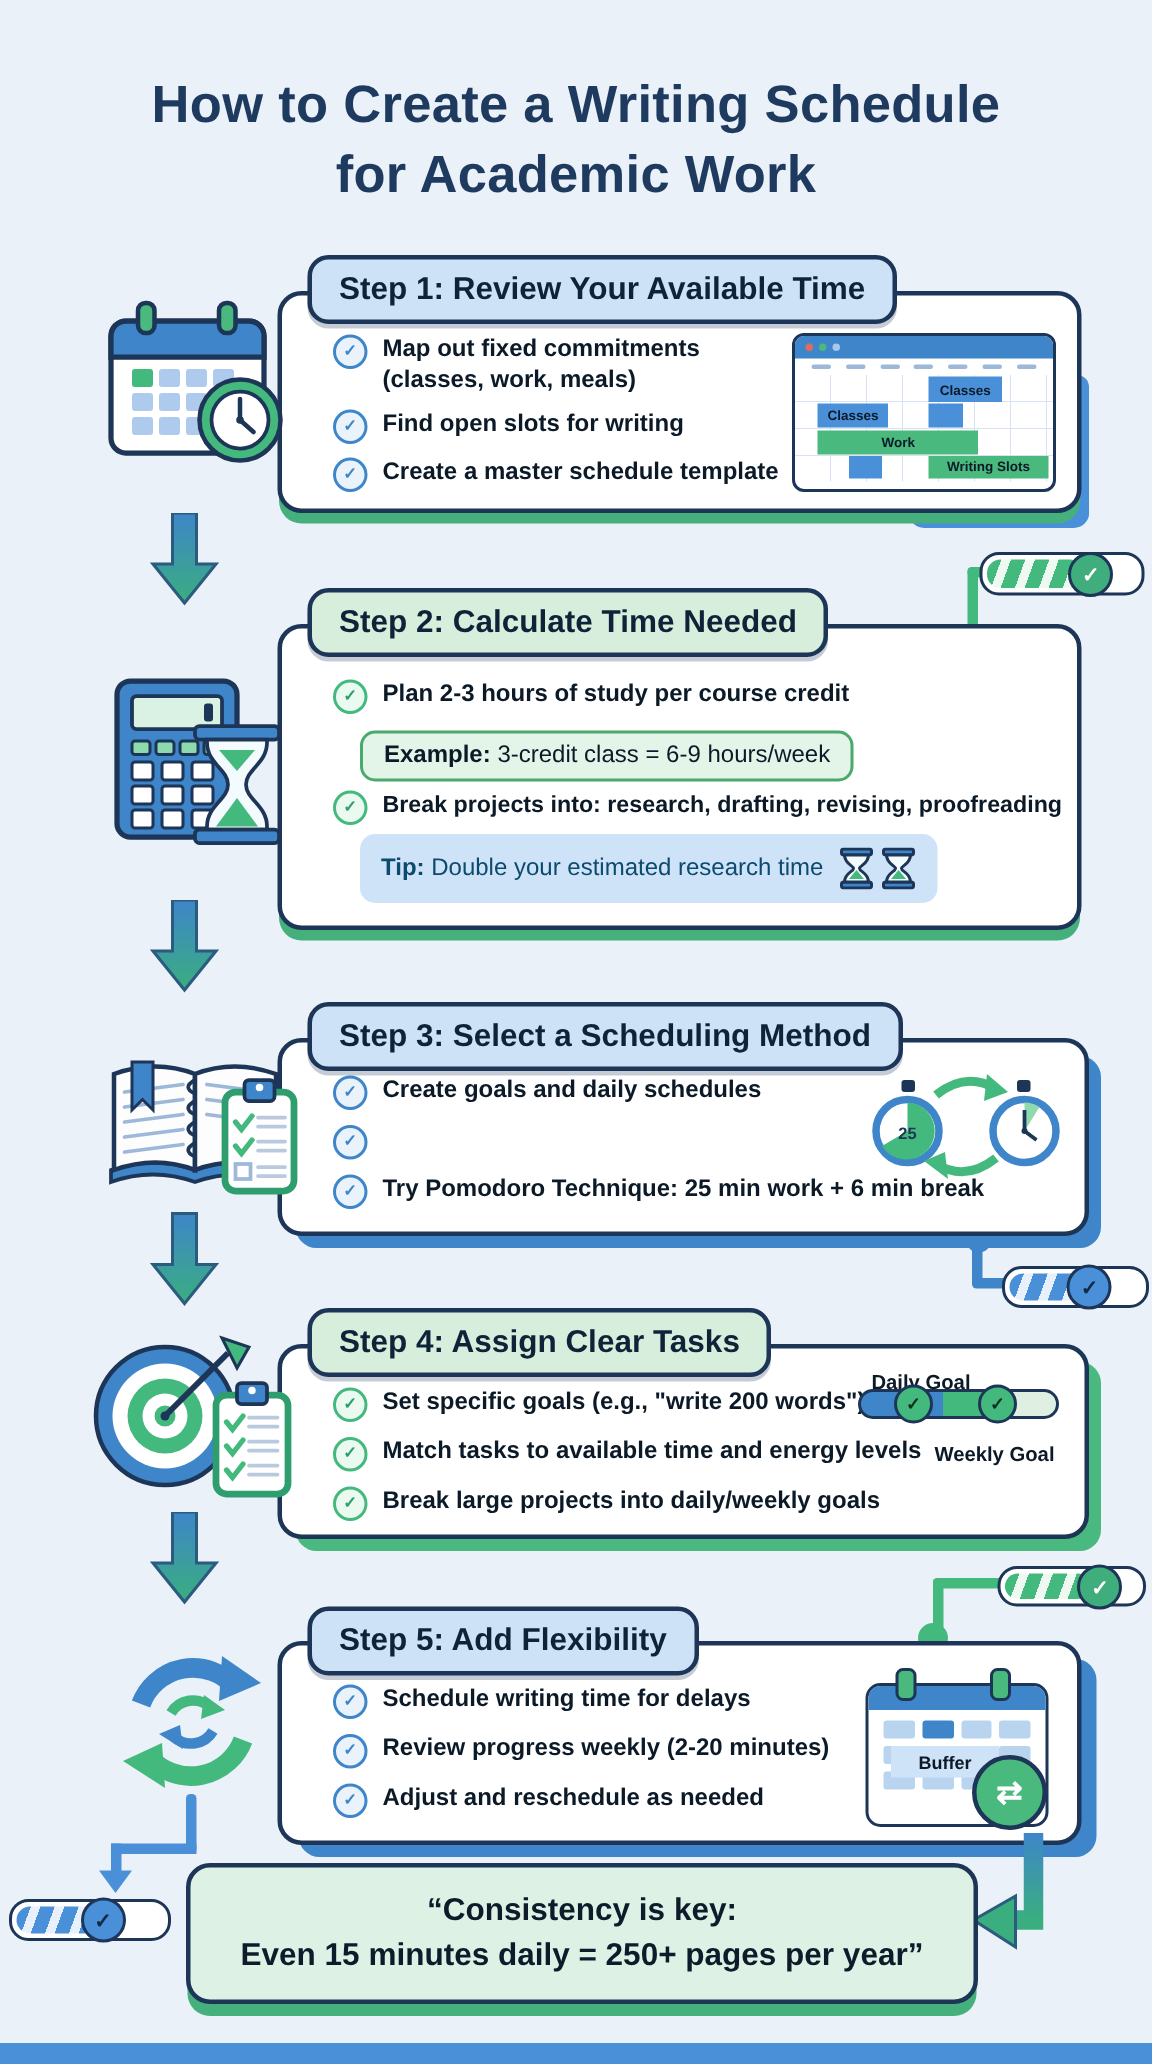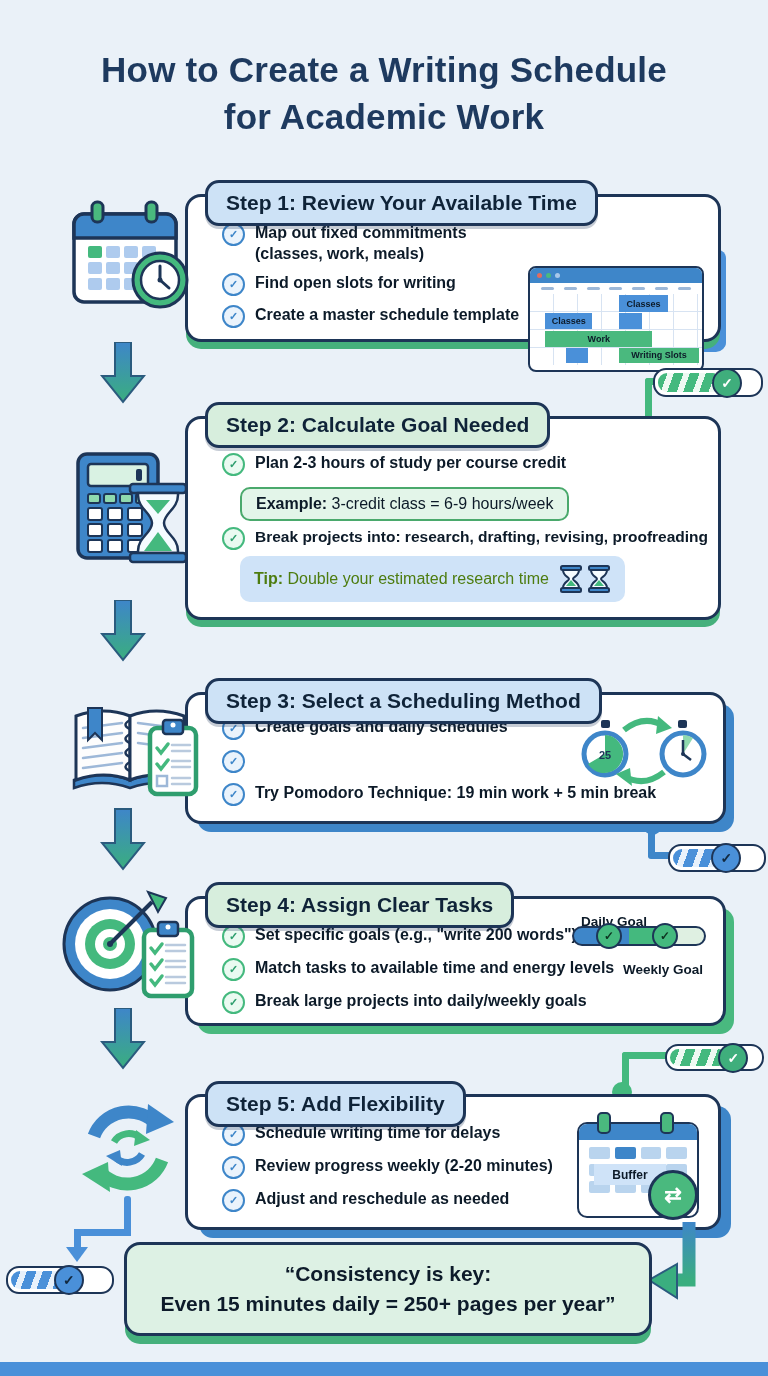--- a/index.html
+++ b/index.html
@@ -3,46 +3,46 @@
 <meta charset="utf-8">
 <style>
   html,body{margin:0;padding:0;}
   body{font-family:"Liberation Sans", sans-serif;background:#eaf1f8;}
   .canvas{position:relative;width:768px;height:1376px;background:#eaf1f8;overflow:hidden;}
   .title{position:absolute;top:46px;left:0;width:768px;text-align:center;
          font-size:35px;font-weight:bold;color:#1e3a5f;line-height:47px;letter-spacing:.2px;}
   .card{position:absolute;background:#ffffff;border:3px solid #1d3557;border-radius:16px;z-index:2;}
   .pill{position:absolute;z-index:4;border:3px solid #1d3557;border-radius:14px;
         font-weight:bold;font-size:21px;color:#0f2338;display:inline-flex;align-items:center;
-        padding:0 18px;height:40px;white-space:nowrap;box-shadow:0 3px 0 rgba(29,53,87,.25);margin-top:10px;}
+        padding:0 18px;height:40px;white-space:nowrap;box-shadow:0 3px 0 rgba(29,53,87,.25);}
   .pill.blue{background:#cde2f6;}
   .pill.green{background:#d7eedd;}
   .bullets{position:absolute;z-index:3;display:flex;flex-direction:column;}
   .bullet{display:flex;gap:10px;align-items:flex-start;font-size:16px;font-weight:600;color:#0c1a28;line-height:21px;}
   .check{width:19px;height:19px;border-radius:50%;border:2.5px solid;display:flex;align-items:center;
          justify-content:center;font-size:11px;font-weight:bold;flex:none;margin-top:1px;}
   .check.blue{border-color:#3e86c9;color:#3e86c9;background:#eaf3fc;}
   .check.green{border-color:#44b97e;color:#2f9e6e;background:#eafaf1;}
   .examplebox{position:absolute;z-index:3;background:#e3f5e9;border:2.5px solid #4aa96c;border-radius:10px;
          font-size:16px;color:#0c1a28;padding:6px 14px;white-space:nowrap;}
-  .tipbox{position:absolute;z-index:3;background:#cfe3f8;border-radius:10px;font-size:16px;color:#4d7c0f;
+  .tipbox{position:absolute;z-index:3;background:#cfe3f8;border-radius:10px;font-size:16px;color:#0c4a6e;
          padding:9px 14px;display:flex;align-items:center;gap:10px;white-space:nowrap;}
   .conn{position:absolute;z-index:1;}
   .dot{position:absolute;border-radius:50%;z-index:1;}
   .pbar{position:absolute;background:#fff;border:2.5px solid #1d3557;border-radius:13px;z-index:3;}
   .pbar .fill{position:absolute;left:3px;top:3px;bottom:3px;border-radius:9px;}
   .fill.green{width:60%;background:repeating-linear-gradient(110deg,#44b97e 0 9px,#eef9f2 9px 15px);}
   .fill.blue{width:58%;background:repeating-linear-gradient(110deg,#4a90d9 0 9px,#e8f1fb 9px 15px);}
   .pbar .chk{position:absolute;top:50%;transform:translateY(-50%);width:26px;height:26px;border-radius:50%;
          border:2.5px solid #1d3557;display:flex;align-items:center;justify-content:center;
          font-weight:bold;font-size:14px;}
   .chk.green{background:#3fae7c;left:54%;color:#ffffff;}
   .chk.blue{background:#4a90d9;left:44%;color:#12293f;}
   .minical{position:absolute;left:528px;top:222px;width:172px;height:102px;background:#fff;
-         border:2.5px solid #1d3557;border-radius:8px;overflow:hidden;z-index:3;margin-top:44px;}
+         border:2.5px solid #1d3557;border-radius:8px;overflow:hidden;z-index:3;}
   .mc-bar{height:15px;background:#3e86c9;display:flex;align-items:center;gap:4px;padding-left:7px;}
   .mc-dot{width:5px;height:5px;border-radius:50%;}
   .mc-dash{height:11px;display:flex;align-items:center;justify-content:space-around;padding:0 6px;}
   .mc-dash span{width:13px;height:3px;background:#9db8d8;border-radius:2px;}
   .mc-grid{position:relative;height:71px;
       background-image:repeating-linear-gradient(90deg,transparent 0 23px,#d7e3f2 23px 24px),
                        repeating-linear-gradient(0deg,transparent 0 17px,#d7e3f2 17px 18px);}
   .blk{position:absolute;display:flex;align-items:center;justify-content:center;
        font-size:9px;font-weight:bold;color:#0c1a28;}
   .blk.b{background:#4a90d9;} .blk.g{background:#4ab97e;}
@@ -165,21 +165,21 @@
   </svg>
 
   <div class="conn" style="left:645px;top:378px;width:16px;height:7px;background:#44b97e;border-radius:3px;"></div>
   <div class="conn" style="left:645px;top:378px;width:7px;height:56px;background:#44b97e;border-radius:3px;"></div>
   <div class="pbar" style="left:653px;top:368px;width:106px;height:25px;">
     <div class="fill green"></div>
     <div class="chk green">✓</div>
   </div>
 
   <div class="card" style="left:185px;top:416px;width:530px;height:198px;box-shadow:0 8px 0 -1px #45b07c;"></div>
-  <div class="pill green" style="left:205px;top:392px;">Step 2: Calculate Goal Needed</div>
+  <div class="pill green" style="left:205px;top:392px;">Step 2: Calculate Time Needed</div>
 
   <div class="bullets" style="left:222px;top:452px;width:485px;">
     <div class="bullet">
       <span class="check green">✓</span>
       <span>Plan 2-3 hours of study per course credit</span>
     </div>
   </div>
   <div class="examplebox" style="left:240px;top:487px;">
     <b>Example:</b>
     <span>3-credit class = 6-9 hours/week</span>
@@ -251,21 +251,21 @@
   <div class="bullets" style="left:222px;top:716px;width:490px;gap:9px;">
     <div class="bullet">
       <span class="check blue">✓</span>
       <span>Create goals and daily schedules</span>
     </div>
     <div class="bullet">
       <span class="check blue">✓</span>
     </div>
     <div class="bullet">
       <span class="check blue">✓</span>
-      <span>Try Pomodoro Technique: 19 min work + 5 min break</span>
+      <span>Try Pomodoro Technique: 25 min work + 6 min break</span>
     </div>
   </div>
 
   <svg class="icon" style="left:578px;top:706px;z-index:3;" width="132" height="84" viewBox="0 0 132 84">
     <rect x="23" y="14" width="9" height="8" rx="2" fill="#1d3557"></rect>
     <circle cx="27" cy="48" r="21" fill="#ffffff" stroke="#3e86c9" stroke-width="5"></circle>
     <path d="M27 48 L27 29 A19 19 0 1 1 10 58 Z" fill="#44b97e"></path>
     <text x="27" y="53" text-anchor="middle" font-size="11" font-weight="bold" fill="#1d3557">25</text>
     <path d="M46 24 Q66 8 86 20" stroke="#44b97e" stroke-width="6" fill="none"></path>
     <polygon points="80,10 94,22 78,28" fill="#44b97e"></polygon>

